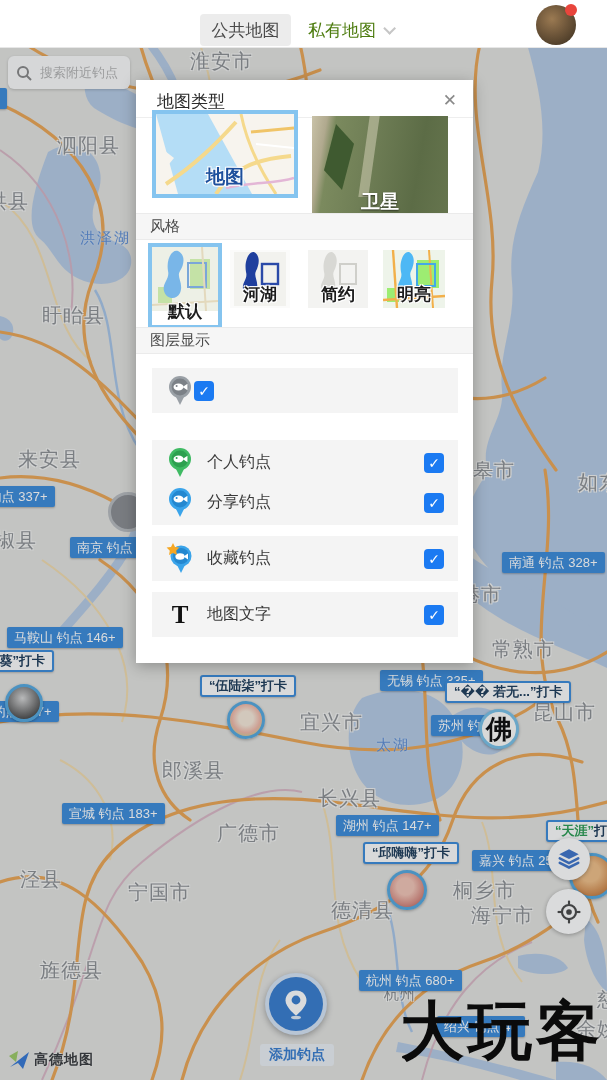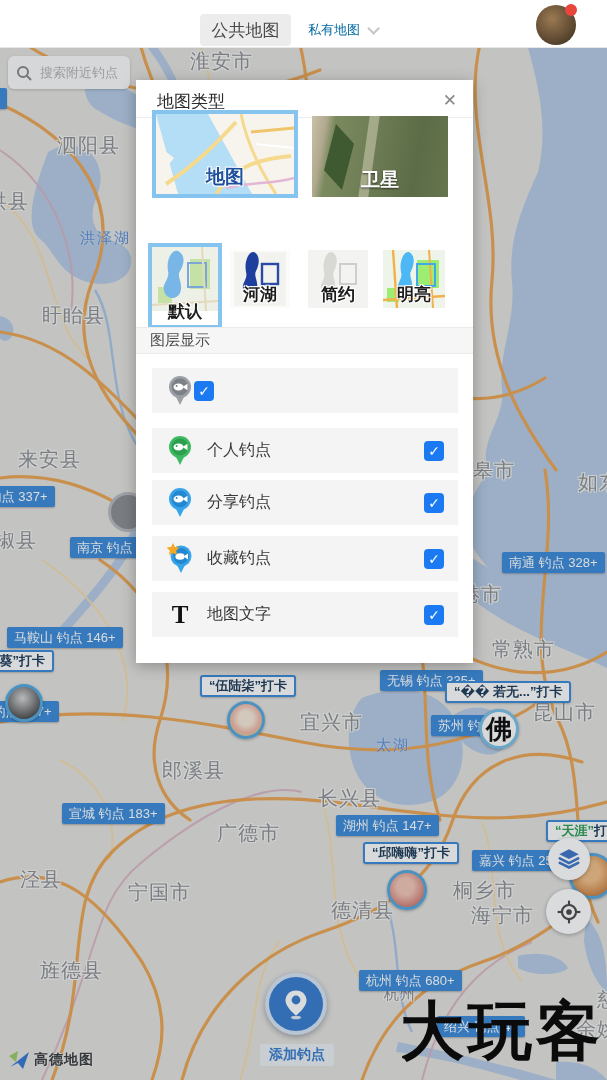--- a/index.html
+++ b/index.html
@@ -40,21 +40,21 @@
   .dim{position:absolute;left:0;top:48px;right:0;bottom:0;background:rgba(8,12,20,.15);z-index:40;pointer-events:none;}
   
   .watermark{position:absolute;left:400px;top:988px;z-index:60;font-size:64px;font-weight:900;
              color:#0b0b0b;letter-spacing:4px;white-space:nowrap;}
   
   .topbar{position:absolute;left:0;top:0;width:607px;height:48px;background:#fff;z-index:100;
           border-bottom:1px solid #e7e7e7;display:flex;align-items:center;}
   .tab-public{position:absolute;left:200px;top:14px;width:91px;height:32px;background:#ececec;border-radius:4px;
               color:#4a4a4a;font-size:17px;display:flex;align-items:center;justify-content:center;}
   .tab-private{position:absolute;left:308px;top:14px;height:32px;display:flex;align-items:center;gap:7px;
-               color:#0369a1;font-size:13px;}
+               color:#4d7c0f;font-size:17px;}
   .chev{width:9px;height:9px;border-right:2px solid #c6c6c6;border-bottom:2px solid #c6c6c6;
         transform:rotate(45deg) translateY(-3px);}
   .tb-avatar{position:absolute;left:536px;top:5px;width:40px;height:40px;border-radius:50%;
              background:radial-gradient(circle at 40% 35%,#9b7a52 0%,#6e563a 45%,#4c3c28 80%),#5d4731;}
   .tb-dot{position:absolute;left:565px;top:4px;width:12px;height:12px;border-radius:50%;background:#e8453c;}
   
   .modal{position:absolute;left:136px;top:80px;width:337px;height:583px;background:#fff;z-index:120;
          box-shadow:0 3px 14px rgba(0,0,0,.28);}
   .m-head{position:relative;height:28px;padding:10px 16px 0 21px;}
   .m-title{font-size:17px;color:#2b2b2b;}
@@ -278,26 +278,27 @@
         <polygon points="0,30 18,44 0,66" fill="#f7f4ee"></polygon>
         <path d="M10,70 C40,50 60,30 80,8" stroke="#f5d98c" stroke-width="4" fill="none"></path>
         <path d="M60,80 C75,55 100,45 135,42" stroke="#f5d98c" stroke-width="4" fill="none"></path>
         <path d="M85,0 C90,25 100,50 120,80" stroke="#f5d98c" stroke-width="3" fill="none"></path>
         <path d="M95,18 L138,14" stroke="#f0c468" stroke-width="3" fill="none"></path>
         <path d="M70,74 C95,68 120,70 138,64" stroke="#e3b6d6" stroke-width="2.5" fill="none"></path>
         <path d="M100,30 L138,34" stroke="#fff" stroke-width="2" fill="none"></path>
       </svg>
       <div class="thumb-lbl lbl-dark">地图</div>
     </div>
-    <div class="thumb-big" style="left:176px;top:36px;width:136px;height:81px;position:absolute;background:linear-gradient(100deg,#c9c2a8 0%,#b0a98e 10%,#7b8a5e 16%,#6d7c54 45%,#5c6c46 75%,#66754e 100%)">
+    <div class="thumb-big" style="left:176px;top:36px;width:136px;height:103px;position:absolute;background:linear-gradient(100deg,#c9c2a8 0%,#b0a98e 10%,#7b8a5e 16%,#6d7c54 45%,#5c6c46 75%,#66754e 100%)">
       <div style="position:absolute;left:12px;top:8px;width:30px;height:66px;background:#3f5a30;clip-path:polygon(40% 0,100% 30%,60% 100%,0 70%)"></div>
       <div style="position:absolute;left:52px;top:0;width:10px;height:81px;background:rgba(210,205,180,.55);transform:skewX(-8deg)"></div>
       <div class="thumb-lbl lbl-white">卫星</div>
     </div>
 
+    <div class="band" style="top:133px">风格</div>
 
     <div class="sthumb sel" style="left:16px;top:167px;width:66px;height:78px;position:absolute">
       <svg width="66" height="64" viewBox="0 0 66 64">
         <rect width="66" height="64" fill="#edf0e6"></rect>
         <rect x="38" y="12" width="20" height="30" fill="#c4e2a6"></rect>
         <rect x="6" y="40" width="14" height="16" fill="#c4e2a6"></rect>
         <path d="M26,4 C34,8 32,18 28,24 C24,30 32,36 28,46 C24,54 14,52 12,44 C10,36 18,32 16,24 C14,12 20,2 26,4 Z" fill="#79b6e8"></path>
         <rect x="36" y="16" width="18" height="24" fill="none" stroke="#7aa6d8" stroke-width="2"></rect>
         <path d="M0,58 L66,54" stroke="#e3d9bd" stroke-width="2"></path>
         <path d="M50,0 L54,64" stroke="#e3d9bd" stroke-width="2"></path>
@@ -343,21 +344,21 @@
           <path d="M13 30 L8 20 L18 20 Z" fill="#9aa0a6"></path>
           <circle cx="13" cy="12" r="11" fill="#9aa0a6"></circle>
           <circle cx="13" cy="12" r="8.4" fill="#7c8187"></circle>
           <ellipse cx="11.5" cy="12" rx="5" ry="3.4" fill="#fff"></ellipse>
           <path d="M15.5 12 L20.5 8.8 L20.5 15.2 Z" fill="#fff"></path>
           <circle cx="9.6" cy="11" r="1" fill="#7c8187"></circle>
         </svg>
       </span>
       <span class="cbox"></span>
     </div>
-    <div class="lrow" style="top:348px">
+    <div class="lrow" style="top:360px">
       <span class="ic">
         <svg width="26" height="31" viewBox="0 0 26 31">
           <path d="M13 30 L8 20 L18 20 Z" fill="#3fba63"></path>
           <circle cx="13" cy="12" r="11" fill="#3fba63"></circle>
           <circle cx="13" cy="12" r="8.4" fill="#2da04f"></circle>
           <ellipse cx="11.5" cy="12" rx="5" ry="3.4" fill="#fff"></ellipse>
           <path d="M15.5 12 L20.5 8.8 L20.5 15.2 Z" fill="#fff"></path>
           <circle cx="9.6" cy="11" r="1" fill="#2da04f"></circle>
         </svg>
       </span>

